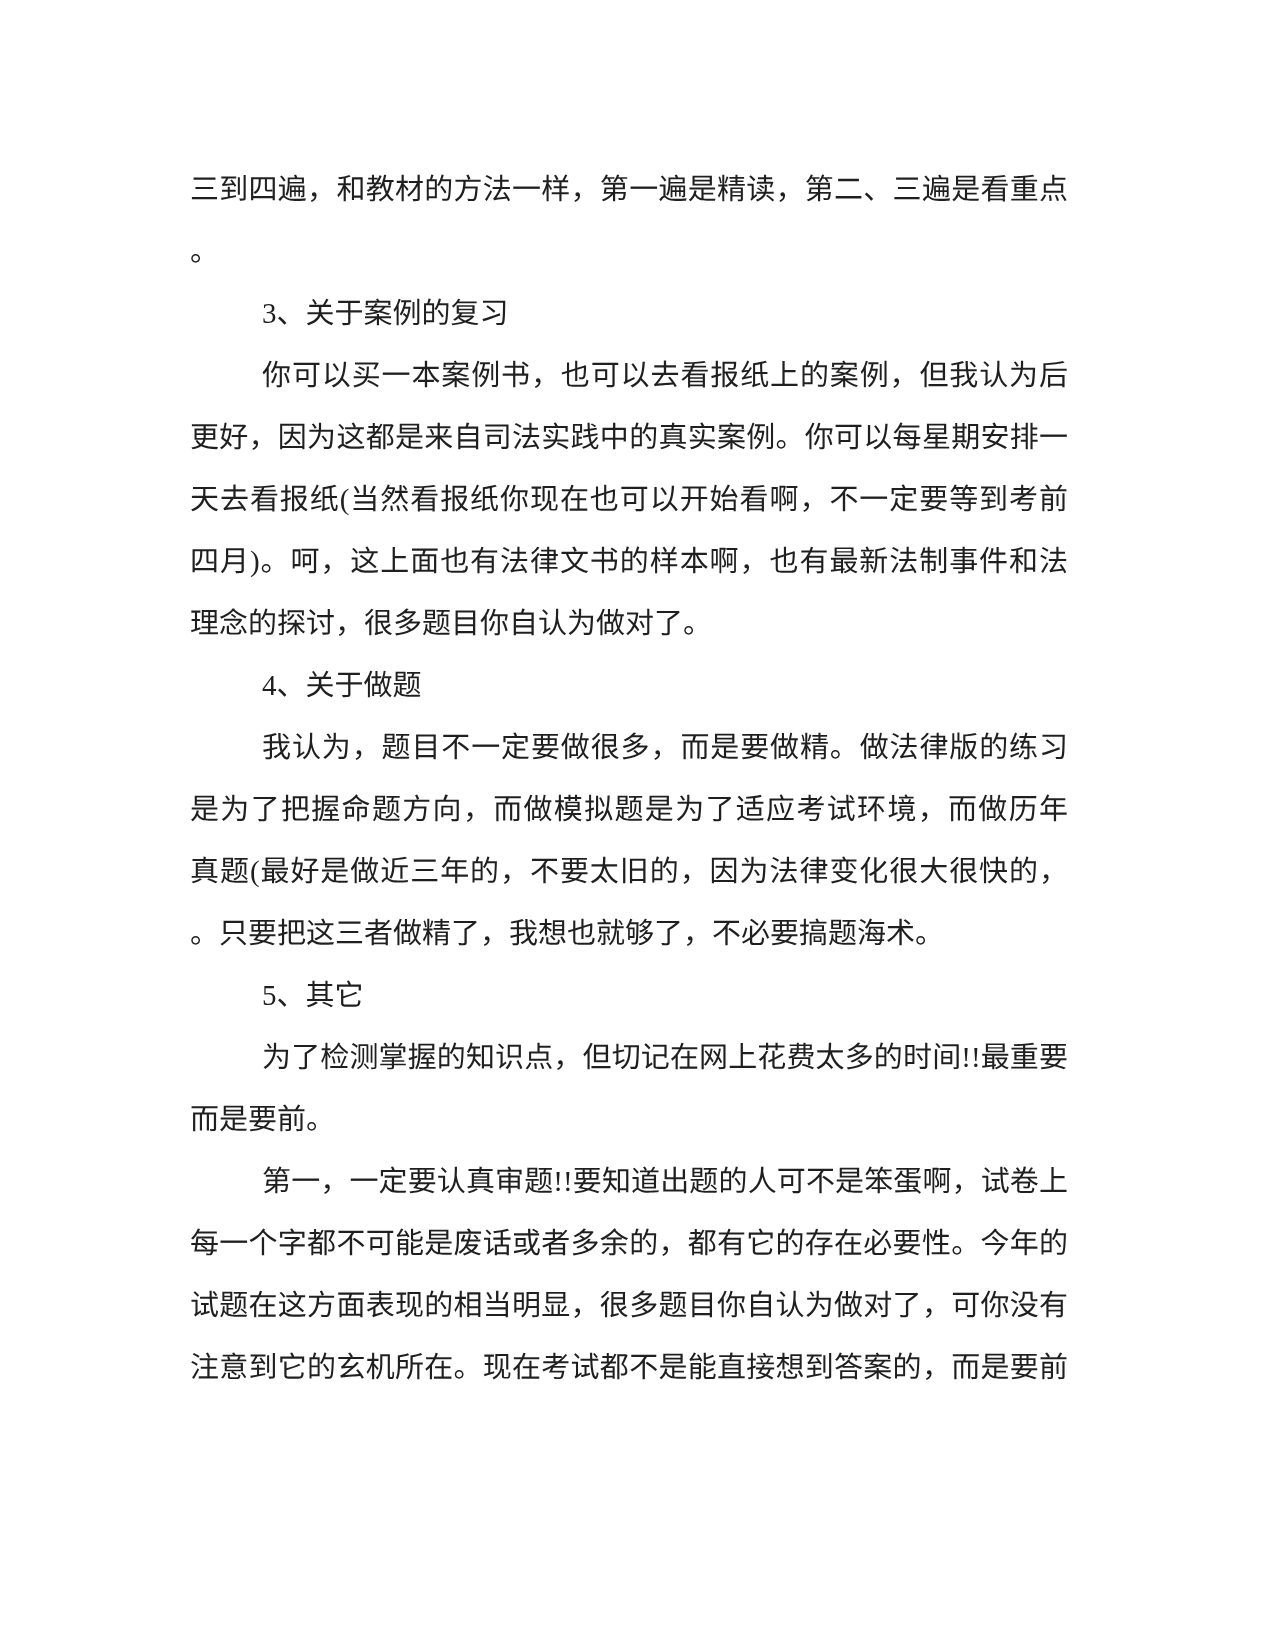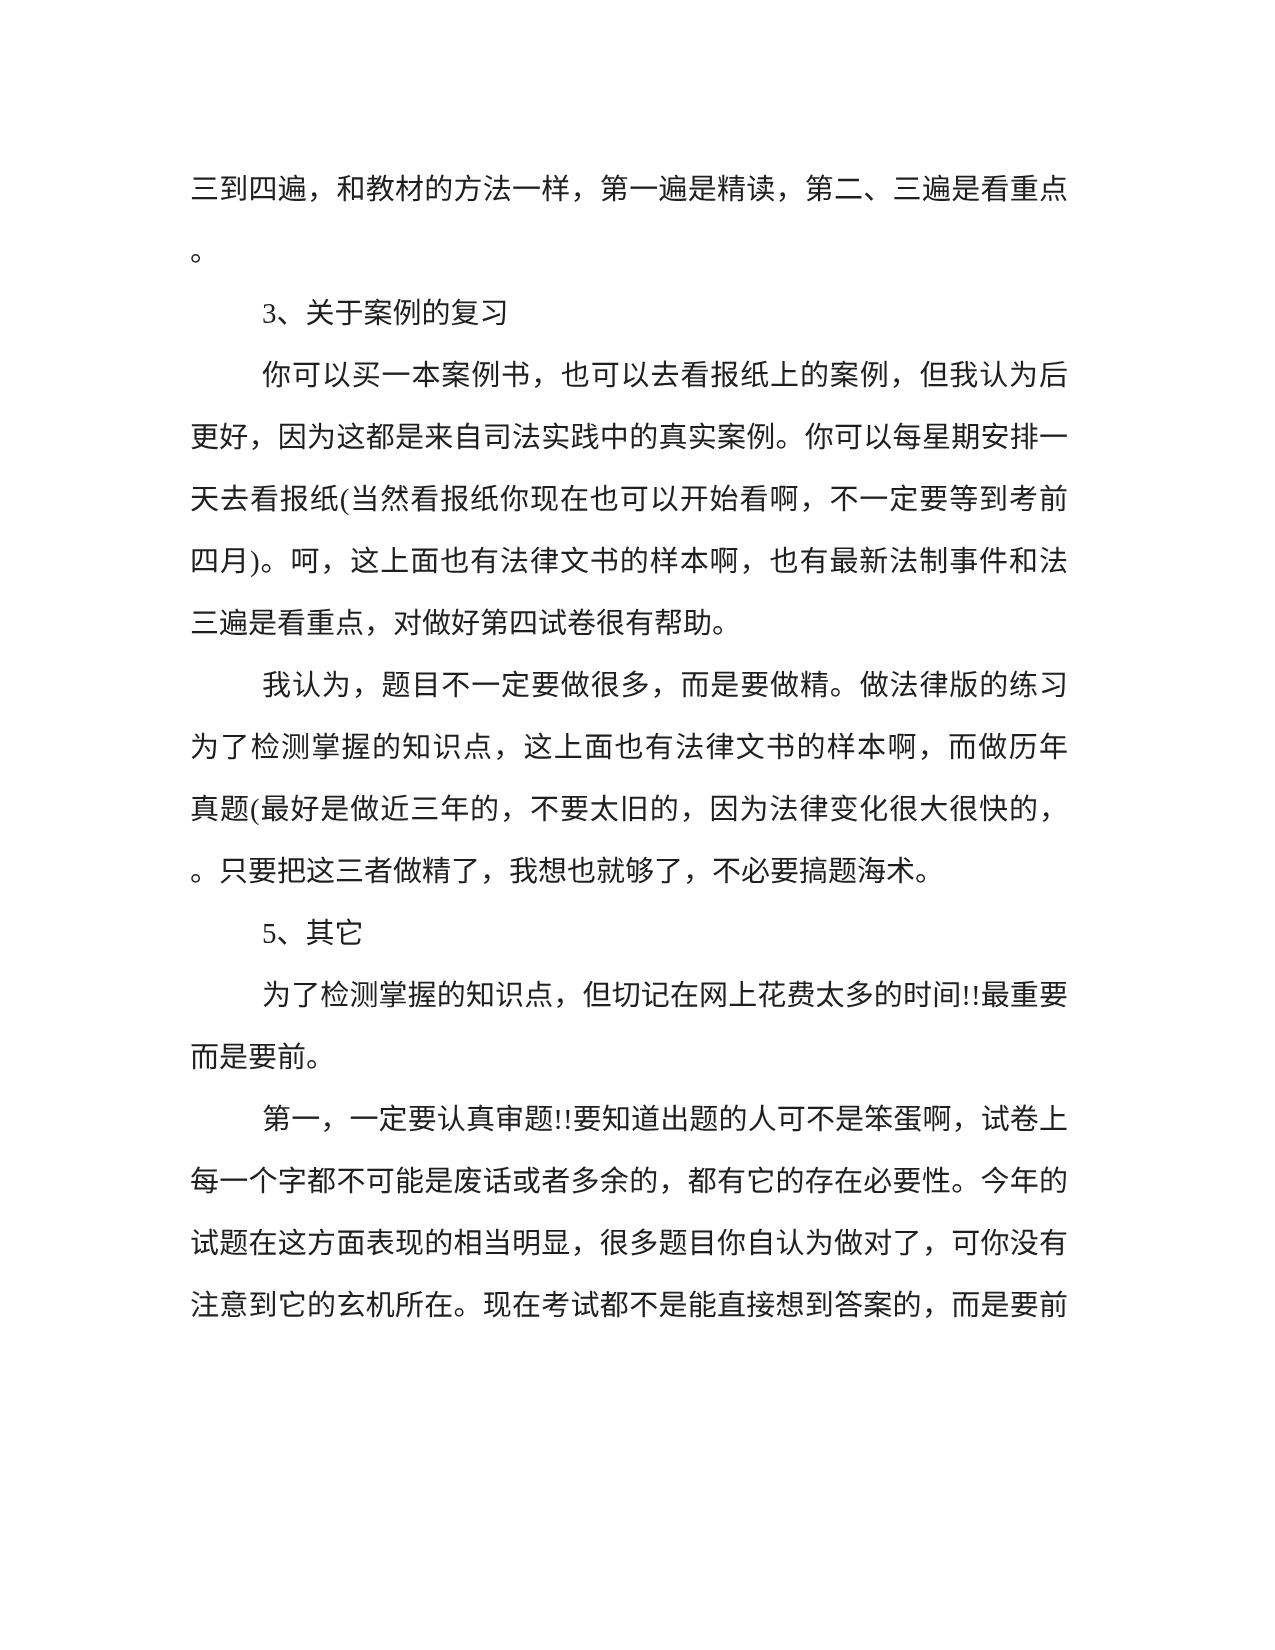--- a/index.html
+++ b/index.html
@@ -48,23 +48,24 @@
 
 <div class="page">
   <div class="text-block">
     <div class="line j">三到四遍，和教材的方法一样，第一遍是精读，第二、三遍是看重点</div>
     <div class="line">。</div>
     <div class="line ind">3、关于案例的复习</div>
     <div class="line ind j">你可以买一本案例书，也可以去看报纸上的案例，但我认为后者</div>
     <div class="line j">更好，因为这都是来自司法实践中的真实案例。你可以每星期安排一</div>
     <div class="line j">天去看报纸(当然看报纸你现在也可以开始看啊，不一定要等到考前三</div>
     <div class="line j">四月)。呵，这上面也有法律文书的样本啊，也有最新法制事件和法律</div>
-    <div class="line">三遍是看重点，对做好第四试卷很有帮助。</div>
+    <div class="line">理念的探讨，很多题目你自认为做对了。</div>
+    <div class="line ind">4、关于做题</div>
     <div class="line ind j">我认为，题目不一定要做很多，而是要做精。做法律版的练习是</div>
-    <div class="line j">为了检测掌握的知识点，这上面也有法律文书的样本啊，而做历年</div>
+    <div class="line j">是为了把握命题方向，而做模拟题是为了适应考试环境，而做历年</div>
     <div class="line j">真题(最好是做近三年的，不要太旧的，因为法律变化很大很快的，以</div>
     <div class="line">。只要把这三者做精了，我想也就够了，不必要搞题海术。</div>
     <div class="line ind">5、其它</div>
     <div class="line ind j">为了检测掌握的知识点，但切记在网上花费太多的时间!!最重要</div>
     <div class="line">而是要前。</div>
     <div class="line ind j">第一，一定要认真审题!!要知道出题的人可不是笨蛋啊，试卷上</div>
     <div class="line j">每一个字都不可能是废话或者多余的，都有它的存在必要性。今年的</div>
     <div class="line j">试题在这方面表现的相当明显，很多题目你自认为做对了，可你没有</div>
     <div class="line j">注意到它的玄机所在。现在考试都不是能直接想到答案的，而是要前</div>
   </div>

